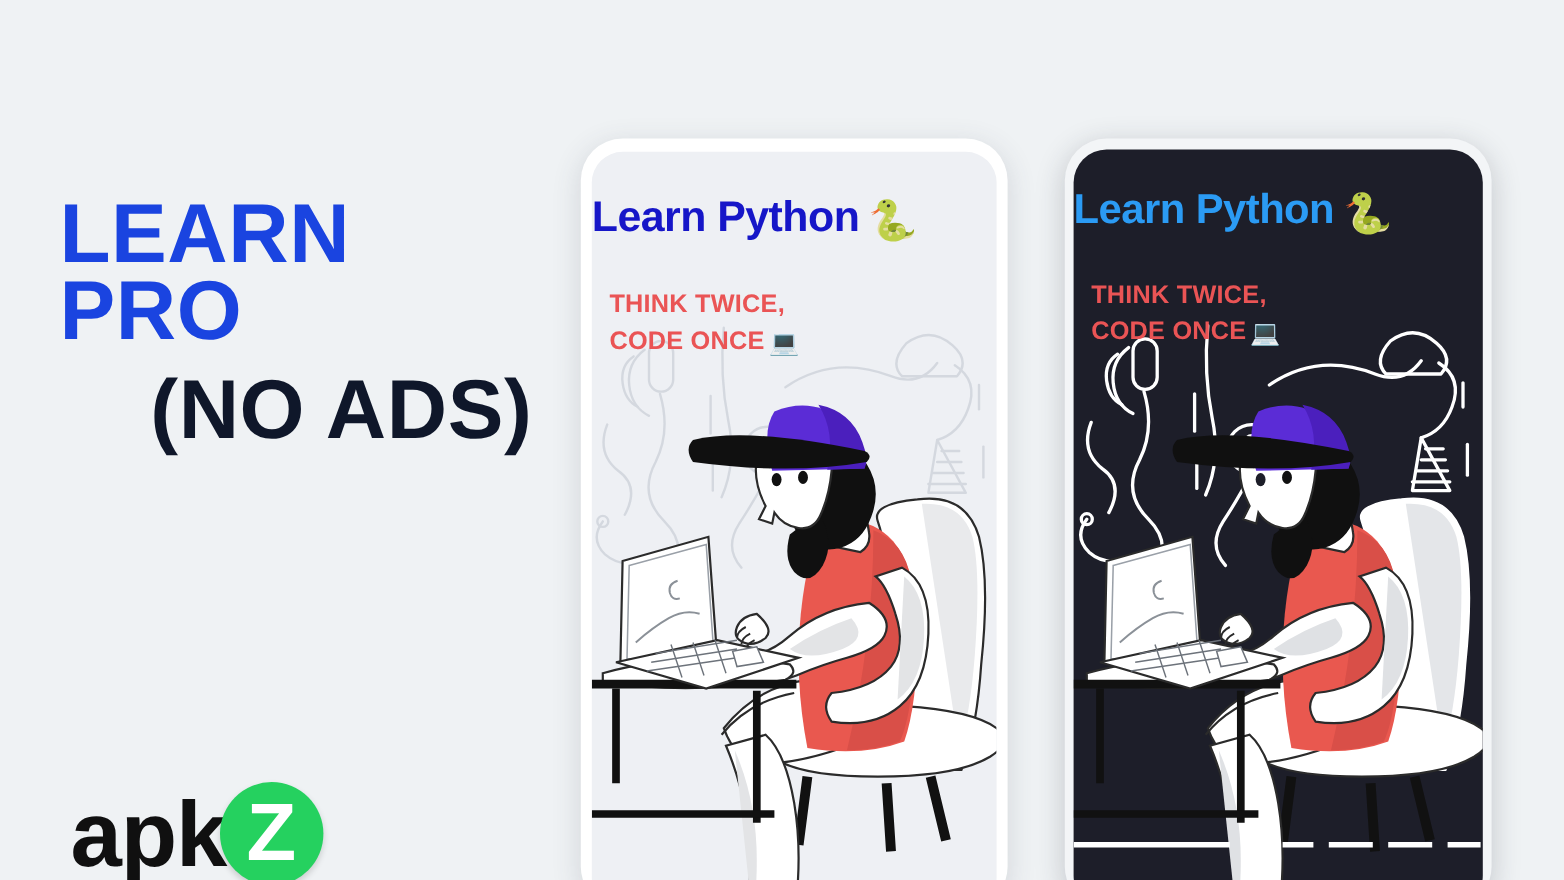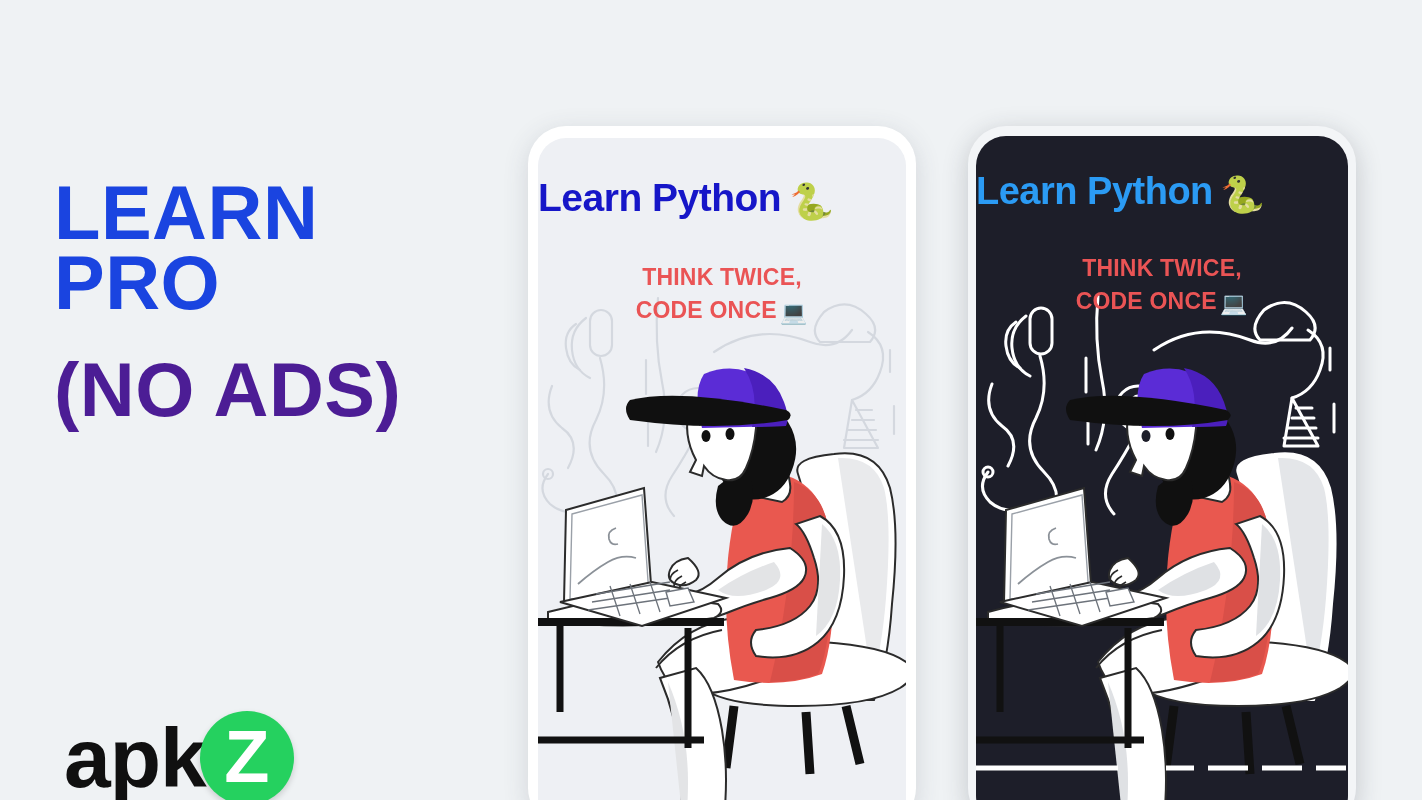--- a/index.html
+++ b/index.html
@@ -27,22 +27,23 @@
     font-size: 76px;
     line-height: 0.92;
     letter-spacing: 0.5px;
     color: #1a44e0;
     text-transform: uppercase;
     white-space: nowrap;
   }
   .promo-line.l2 { margin-top: 10px; }
   .promo-line.l3 { }
   .promo-line.noads {
-    margin-top: 37px;
-    color: #4c1d95;
+    margin-top: 20px;
+    color: #0f172a;
+    text-align: right;
   }
 
   
   .logo {
     position: absolute;
     left: 64px; top: 662px;
     display: flex;
     align-items: center;
     height: 96px;
     margin-top: 48px;
@@ -113,29 +114,30 @@
     letter-spacing: -0.5px;
     margin-top: 38px;
     white-space: nowrap;
   }
   .dark-screen .app-title { margin-top: 34px; font-size: 38px; }
   .light-screen .app-title { color: #1616c8; }
   .dark-screen  .app-title { color: #2b9bf4; }
   .app-title .snake { font-size: 36px; vertical-align: -3px; margin-left: 8px; }
 
   .tagline {
-    text-align: center;
+    text-align: left;
     font-weight: 700;
     font-size: 23px;
     line-height: 1.42;
     letter-spacing: 0.2px;
     margin-top: 38px;
     color: #ea5455;
     position: relative;
     z-index: 4;
+    padding-left: 16px;
   }
   .dark-screen .tagline { margin-top: 36px; color: #ea5455; }
   .tagline .laptop { font-size: 22px; vertical-align: -2px; margin-left: 4px; }
 
   
   .decor {
     position: absolute;
     left: 0; top: 150px;
     width: 100%; height: 330px;
     z-index: 1;

